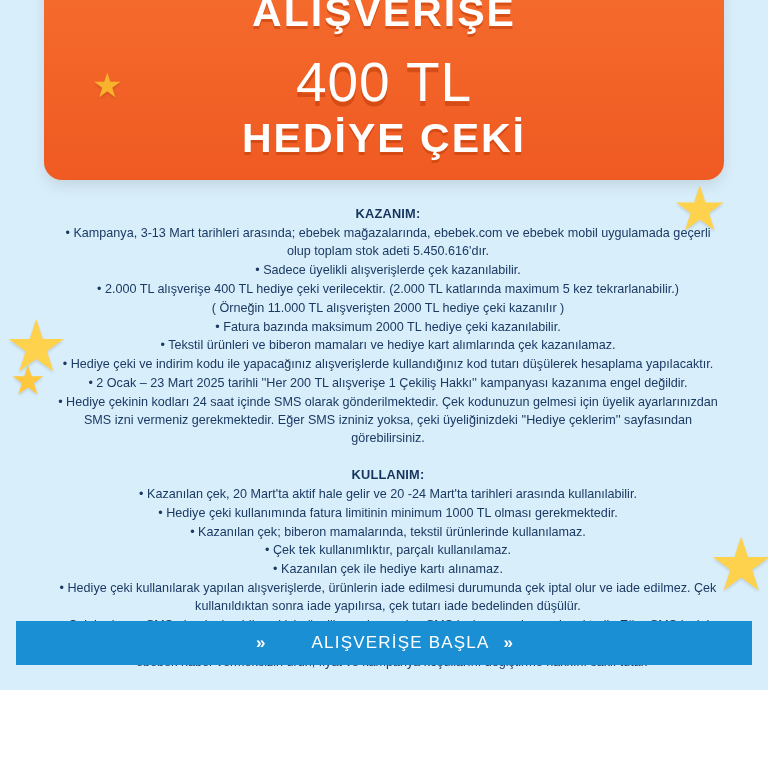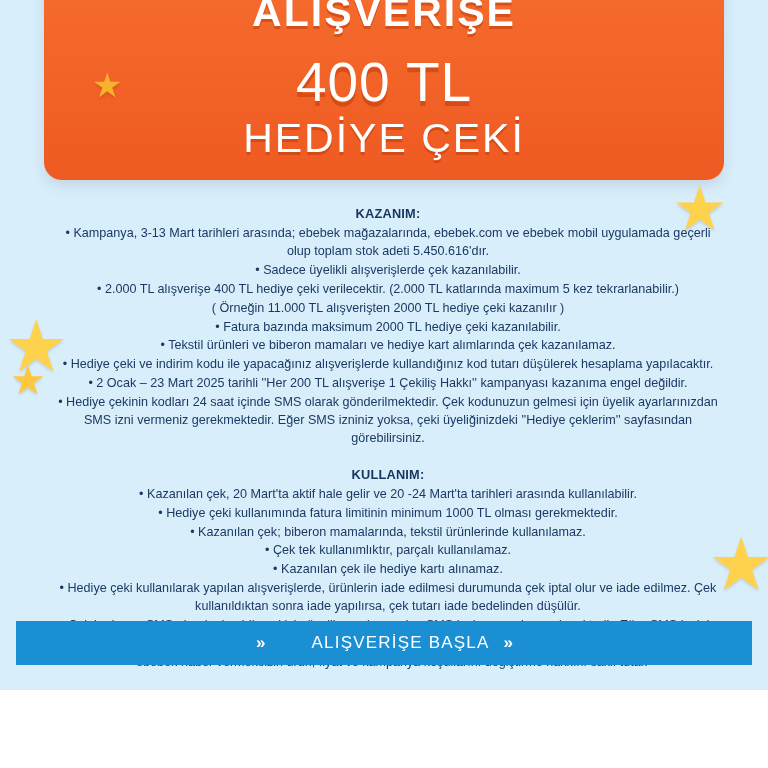--- a/index.html
+++ b/index.html
@@ -65,21 +65,21 @@
     margin-top: 22px;
     font-size: 55px;
     font-weight: normal;
     letter-spacing: 1px;
     line-height: 1;
     text-shadow: 0 5px 0 rgba(190,60,10,0.55);
   }
   .hero-line3 {
     margin-top: 8px;
     font-size: 41px;
-    font-weight: normal;
+    font-weight: bold;
     letter-spacing: 2px;
     line-height: 1;
     text-shadow: 0 3px 0 rgba(190,60,10,0.55);
   }
 
   
   .star {
     position: absolute;
     color: #ffc83c;
     line-height: 1;

